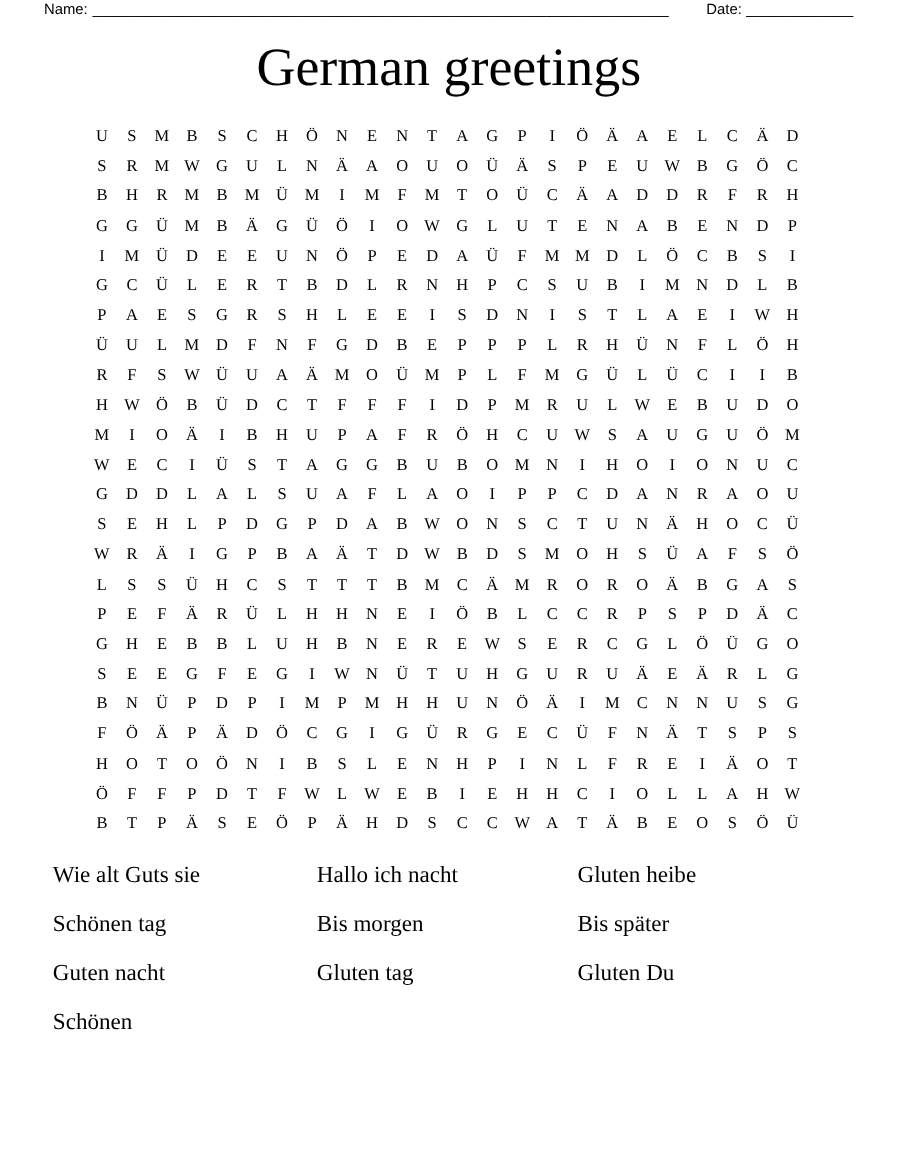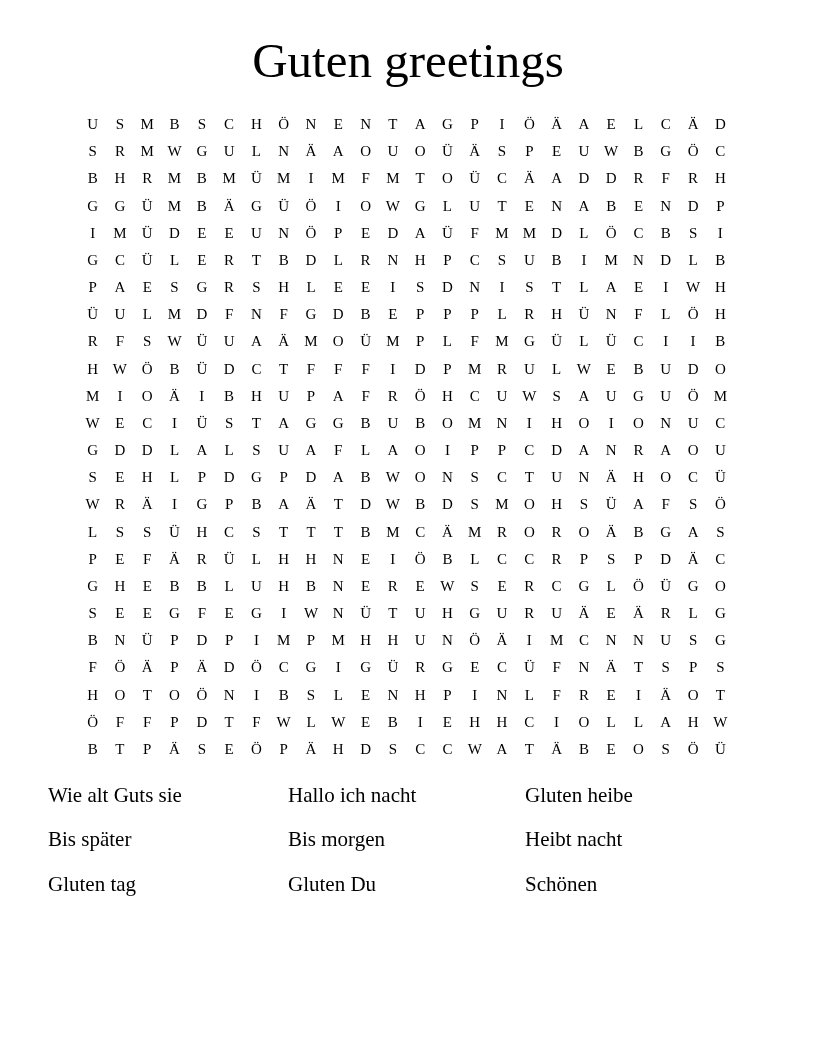--- a/index.html
+++ b/index.html
@@ -82,22 +82,28 @@
     font-size: 21px;
     color: #000;
     white-space: nowrap;
   }
 </style>
 </head>
 <body>
 
 <div class="page">
 
+  <div class="header-row">
+    <span class="name-label">Name:</span>
+    <span class="name-line">______________________________________________________________________</span>
+    <span class="date-label">Date:</span>
+    <span class="date-line">_____________</span>
+  </div>
 
-  <h1 class="title">Guten greetings</h1>
+  <h1 class="title">German greetings</h1>
 
   <div class="grid" id="grid">
       <span class="cell">U</span>
       <span class="cell">S</span>
       <span class="cell">M</span>
       <span class="cell">B</span>
       <span class="cell">S</span>
       <span class="cell">C</span>
       <span class="cell">H</span>
       <span class="cell">Ö</span>
@@ -668,21 +674,22 @@
       <span class="cell">O</span>
       <span class="cell">S</span>
       <span class="cell">Ö</span>
       <span class="cell">Ü</span>
     </div>
 
   <div class="words" id="words">
       <span class="word-item">Wie alt Guts sie</span>
       <span class="word-item">Hallo ich nacht</span>
       <span class="word-item">Gluten heibe</span>
+      <span class="word-item">Schönen tag</span>
+      <span class="word-item">Bis morgen</span>
       <span class="word-item">Bis später</span>
-      <span class="word-item">Bis morgen</span>
-      <span class="word-item">Heibt nacht</span>
+      <span class="word-item">Guten nacht</span>
       <span class="word-item">Gluten tag</span>
       <span class="word-item">Gluten Du</span>
       <span class="word-item">Schönen</span>
     </div>
 
 </div>
 
 </body></html>

